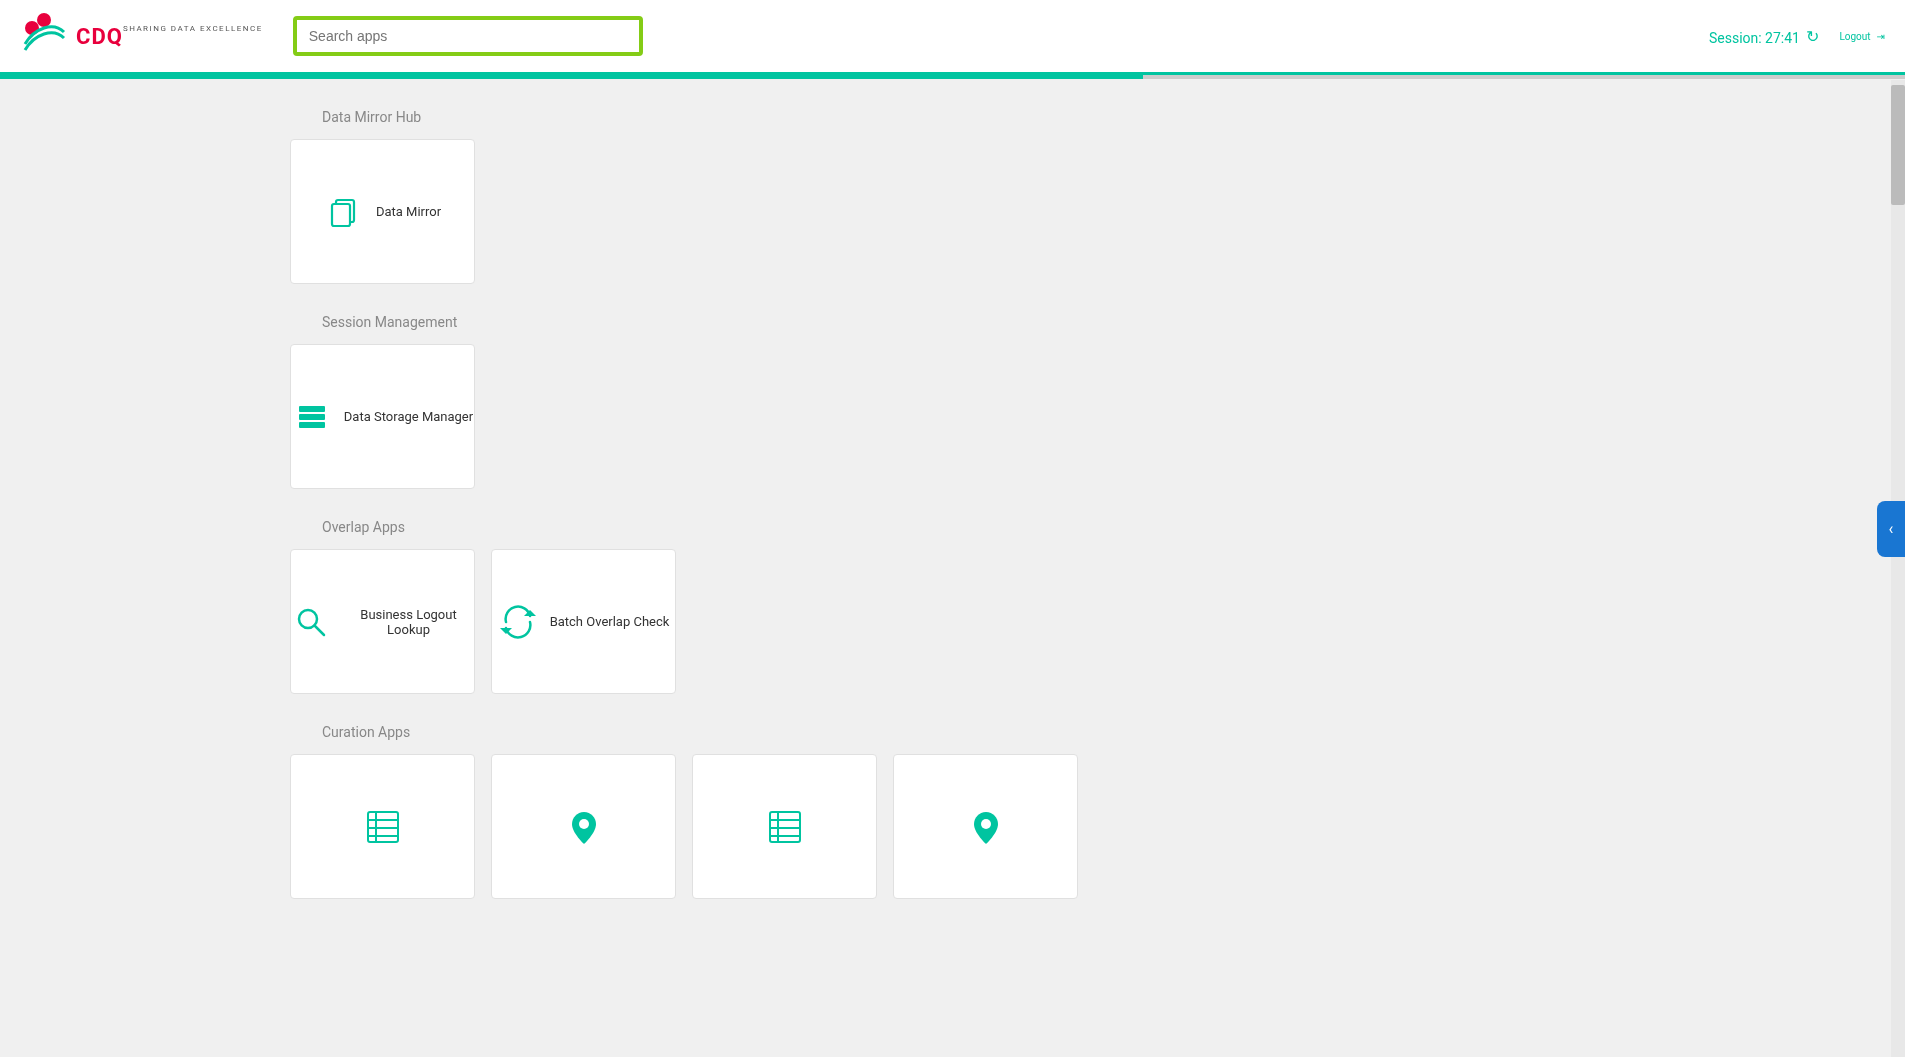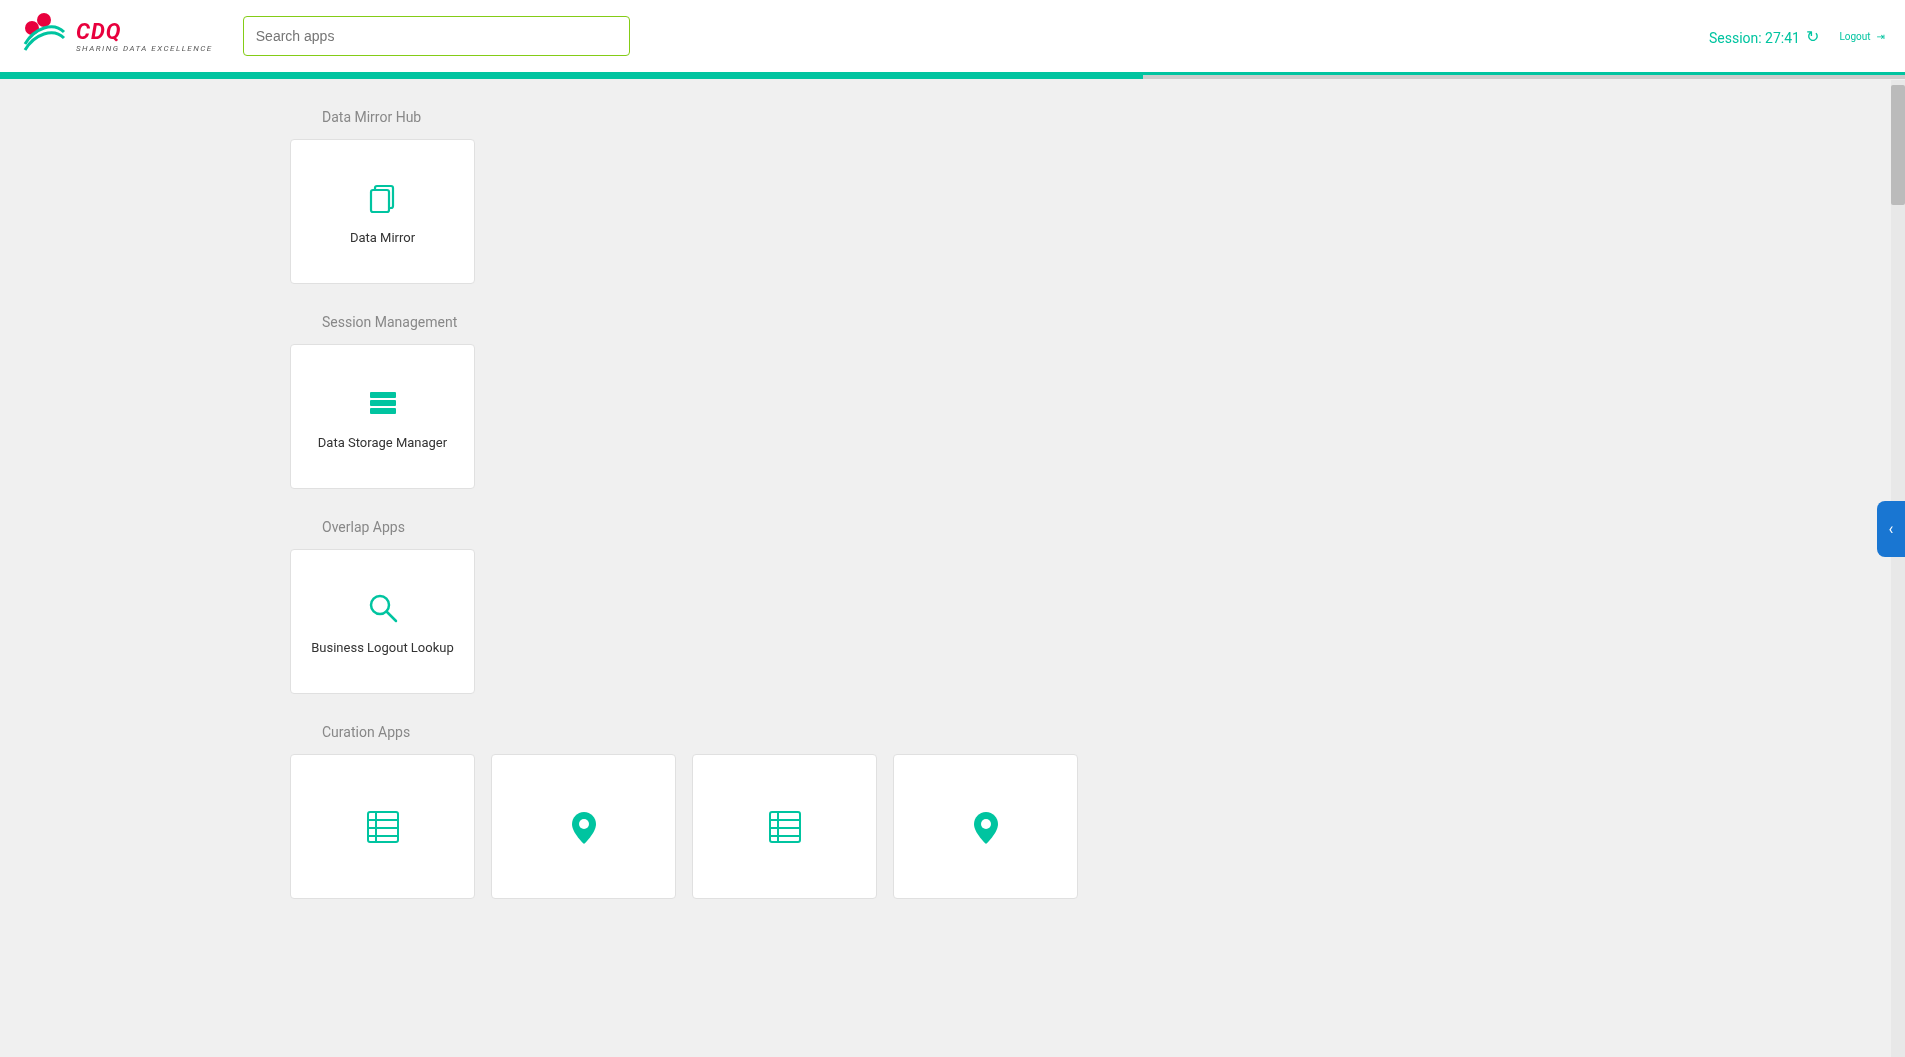--- a/index.html
+++ b/index.html
@@ -26,39 +26,38 @@
       align-items: center;
       gap: 8px;
       margin-right: 30px;
     }
     .logo-icon {
       width: 48px;
       height: 48px;
     }
     .logo-text {
       display: flex;
-      flex-direction: column;
-      font-style: italic;
+      flex-direction: row;
     }
     .logo-cdq {
       font-size: 22px;
       font-weight: 700;
       color: #e8003d;
       letter-spacing: 1px;
     }
     .logo-subtitle {
       font-size: 8px;
       color: #555;
       letter-spacing: 1.5px;
       text-transform: uppercase;
     }
     .search-box {
-      width: 387px;
+      width: 350px;
       height: 40px;
-      border: 1px solid #84cc16;
+      border: 4px solid #84cc16;
       border-radius: 4px;
       padding: 0 12px;
       font-size: 14px;
       color: #666;
       outline: none;
     }
     .header-right {
       margin-left: auto;
       display: flex;
       align-items: center;
@@ -118,21 +117,21 @@
     }
 
     
     .app-card {
       width: 185px;
       height: 145px;
       background: #fff;
       border: 1px solid #e0e0e0;
       border-radius: 4px;
       display: flex;
-      flex-direction: column;
+      flex-direction: row;
       align-items: center;
       justify-content: center;
       gap: 12px;
       cursor: pointer;
       transition: box-shadow 0.2s;
     }
     .app-card-label {
       font-size: 13px;
       color: #333;
       text-align: center;
@@ -256,20 +255,31 @@
       <div class="cards-row">
         <div class="app-card">
           <div class="card-icon">
             <svg viewBox="0 0 40 40" fill="none" xmlns="http://www.w3.org/2000/svg" class="icon-svg">
       <circle cx="17" cy="17" r="9" stroke="#00c4a0" stroke-width="2.5"></circle>
       <line x1="23.5" y1="23.5" x2="33" y2="33" stroke="#00c4a0" stroke-width="2.5" stroke-linecap="round"></line>
     </svg>
           </div>
           <div class="app-card-label">Business Logout Lookup</div>
         </div>
+        <div class="app-card">
+          <div class="card-icon">
+            <svg viewBox="0 0 40 40" fill="none" xmlns="http://www.w3.org/2000/svg" class="icon-svg">
+      <path d="M8 20 A12 12 0 0 1 32 14" stroke="#00c4a0" stroke-width="2.5" fill="none" stroke-linecap="round"></path>
+      <polygon points="32,8 38,14 26,14" fill="#00c4a0"></polygon>
+      <path d="M32 20 A12 12 0 0 1 8 26" stroke="#00c4a0" stroke-width="2.5" fill="none" stroke-linecap="round"></path>
+      <polygon points="8,32 2,26 14,26" fill="#00c4a0"></polygon>
+    </svg>
+          </div>
+          <div class="app-card-label">Batch Overlap Check</div>
+        </div>
       </div>
     </div>
     <div class="section">
       <div class="section-title">Curation Apps</div>
       <div class="cards-row">
         <div class="app-card">
           <div class="card-icon">
             <svg viewBox="0 0 40 40" fill="none" xmlns="http://www.w3.org/2000/svg" class="icon-svg">
       <rect x="5" y="5" width="30" height="30" rx="2" stroke="#00c4a0" stroke-width="2" fill="none"></rect>
       <line x1="5" y1="13" x2="35" y2="13" stroke="#00c4a0" stroke-width="2"></line>

